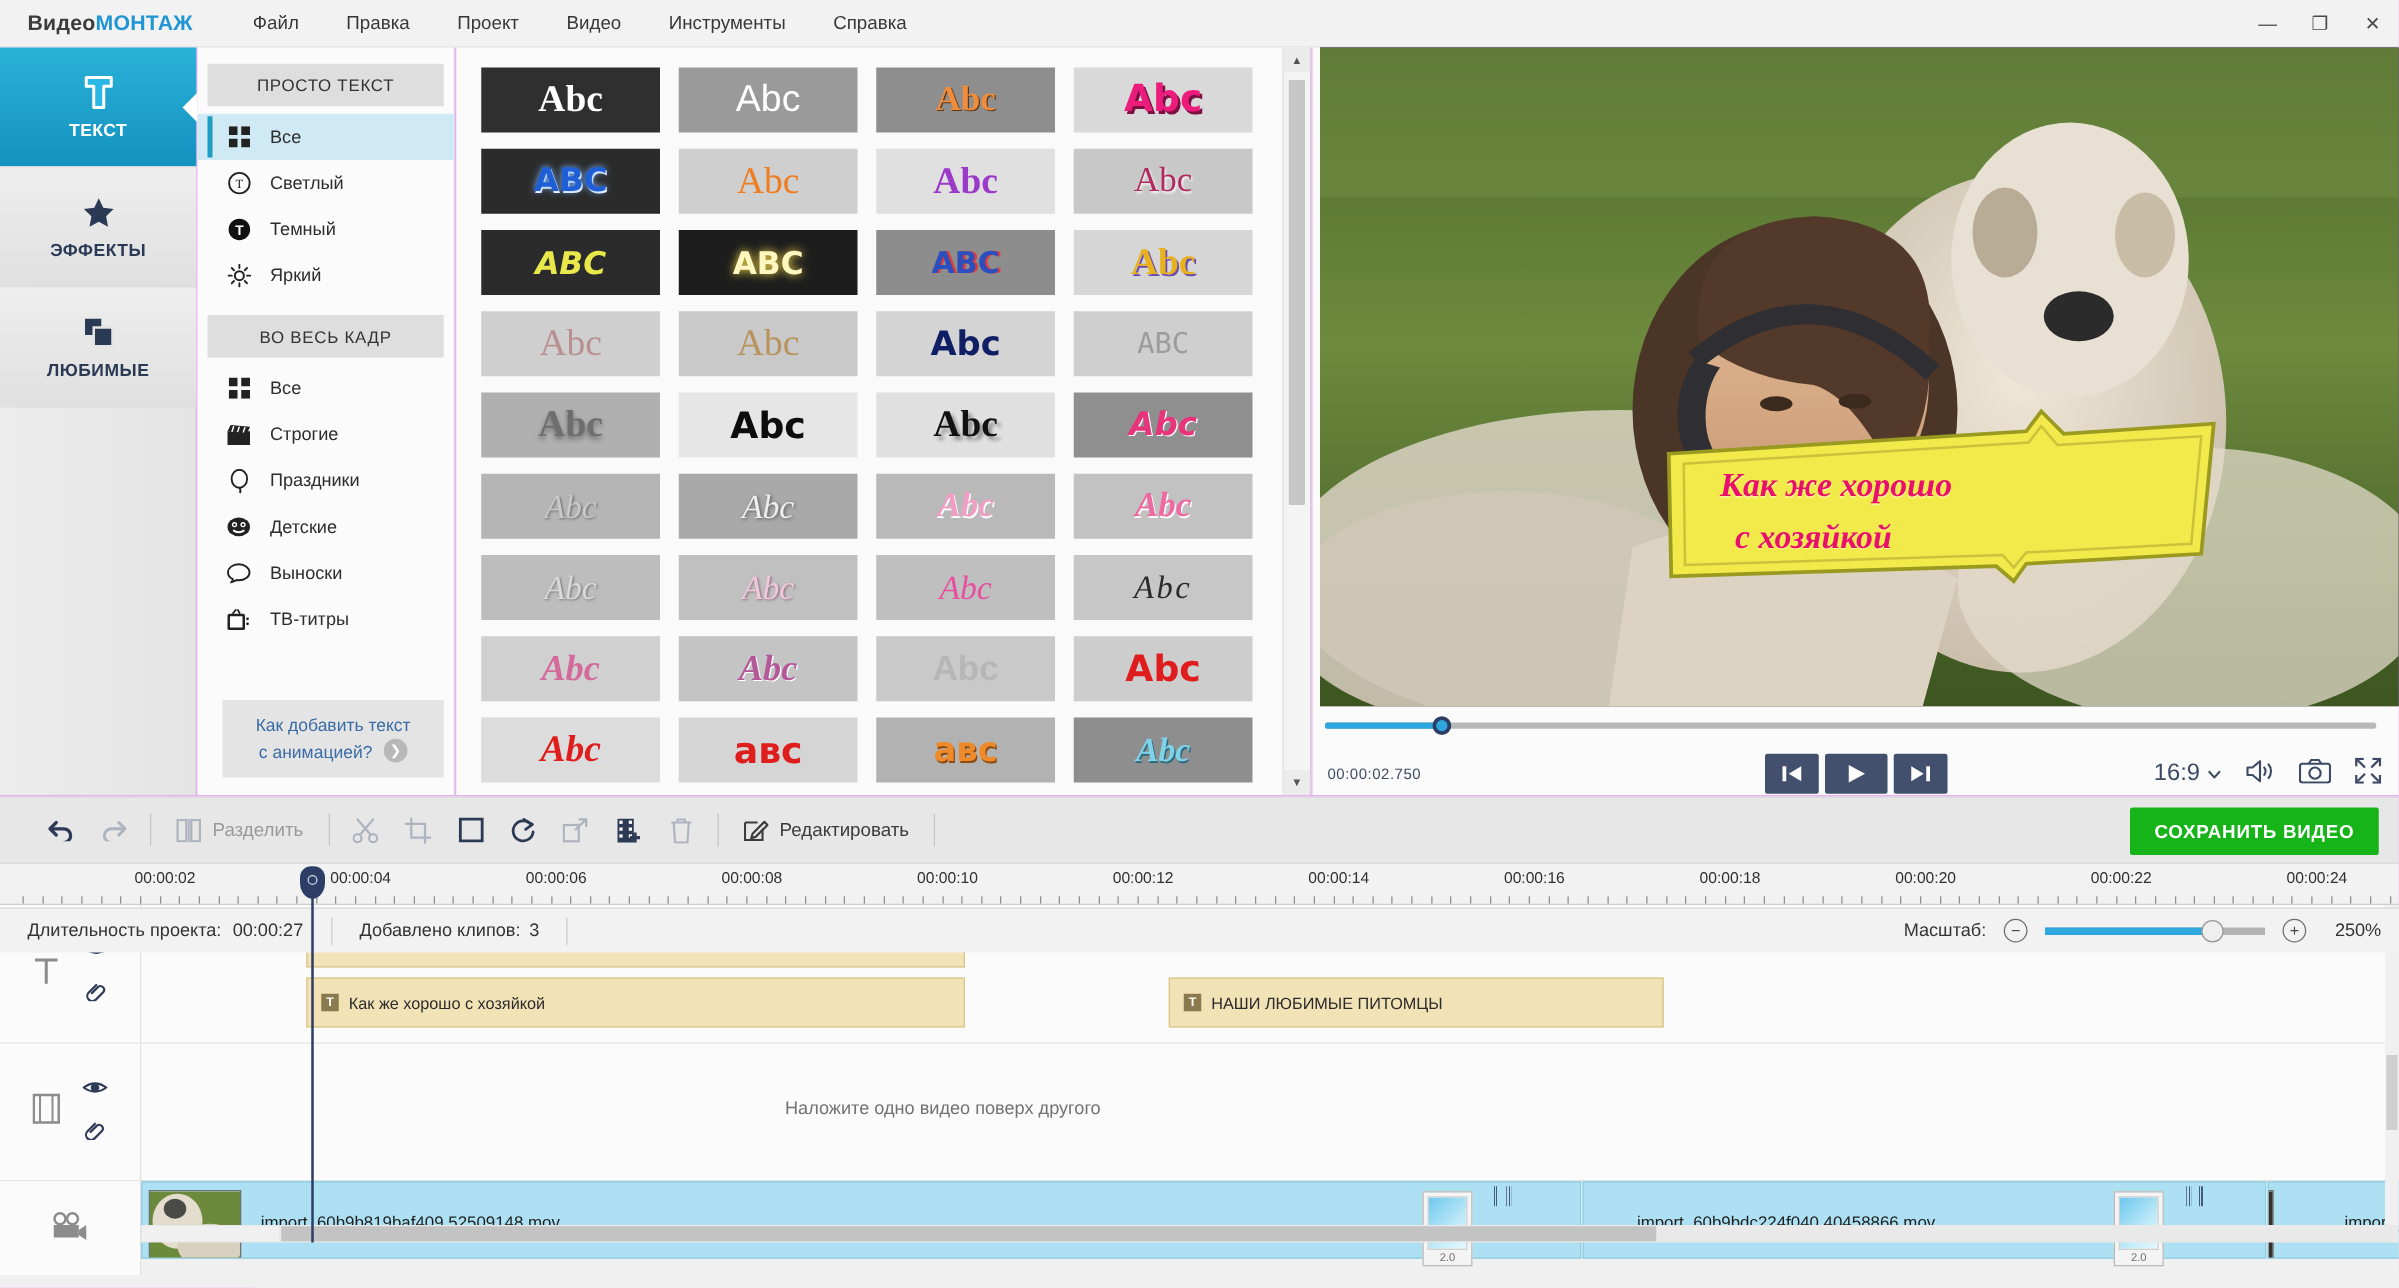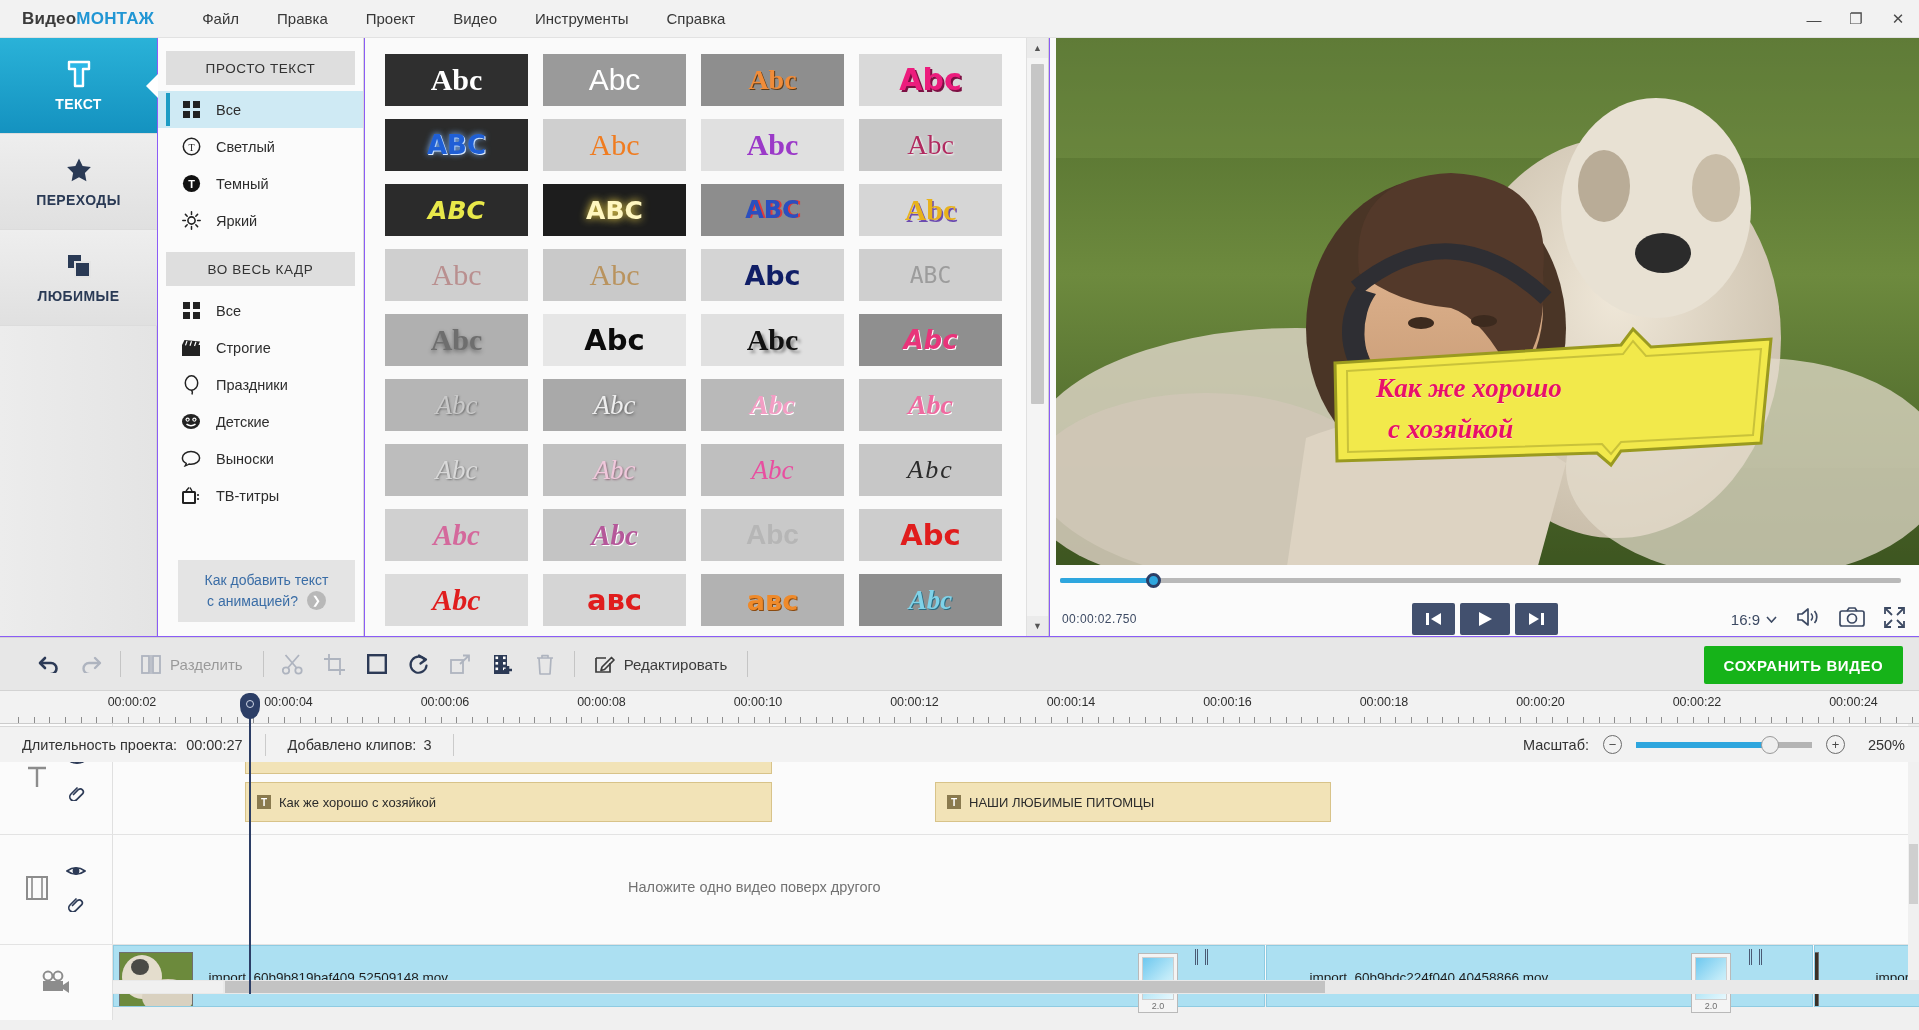--- a/index.html
+++ b/index.html
@@ -4,21 +4,21 @@
 <title>ВидеоМОНТАЖ</title>
 <style>
   * { box-sizing: border-box; margin: 0; padding: 0; }
   html, body {
     width: 1919px; height: 1030px;
     font-family: "Liberation Sans", sans-serif;
     background: #f0f0f0;
     overflow: hidden;
     -webkit-font-smoothing: antialiased;
   }
-  .app { position: relative; width: 1919px; height: 762px; background: #8b5cf6; }
+  .app { position: relative; width: 1919px; height: 762px; background: #f0abfc; }
 
   
   .titlebar {
     position: absolute; left: 0; top: 0; width: 1919px; height: 38px;
     background: #f2f2f2; display: flex; align-items: center;
     border-bottom: 1px solid #e2e2e2;
   }
   .brand { font-size: 17px; font-weight: bold; margin-left: 22px; letter-spacing: .2px; }
   .brand .b1 { color: #3b3b3b; }
   .brand .b2 { color: #2196d4; }
@@ -120,21 +120,21 @@
   .seek-track { position: absolute; left: 0; right: 0; top: 6px; height: 5px; background: #b9b9b9; border-radius: 2px; }
   .seek-fill { position: absolute; left: 0; top: 6px; height: 5px; width: 10.9%; background: #2ea6de; border-radius: 2px; }
   .seek-knob { position: absolute; left: 10.2%; top: 1px; width: 15px; height: 15px; border-radius: 50%; background: #2ea6de; border: 3px solid #2c3e66; cursor: pointer; }
 
   .ctrlrow { position: absolute; left: 0; right: 0; top: 558px; height: 46px; display: flex; align-items: center; }
   .timecode { position: absolute; left: 12px; font-size: 12px; color: #3d4a63; letter-spacing: .4px; }
   .transport { position: absolute; left: 50%; transform: translateX(-50%); display: flex; gap: 5px; }
   .tbtn { width: 43px; height: 32px; background: #42506e; display: flex; align-items: center; justify-content: center; cursor: pointer; border-radius: 2px; }
   .tbtn.play { width: 50px; }
   .rightctrls { position: absolute; right: 14px; display: flex; align-items: center; gap: 19px; color: #3d4a63; }
-  .ratio { font-size: 15px; display: flex; align-items: center; gap: 6px; cursor: pointer; }
+  .ratio { font-size: 19px; display: flex; align-items: center; gap: 6px; cursor: pointer; }
 
   
   .edtoolbar {
     position: absolute; left: 0; top: 637px; width: 1919px; height: 54px;
     background: #e7e7e7; border-top: 1px solid #d3d3d3; border-bottom: 1px solid #d3d3d3;
     display: flex; align-items: center;
   }
   .tb-icon { width: 42px; height: 40px; display: flex; align-items: center; justify-content: center; cursor: pointer; }
   .tb-icon.disabled { opacity: .45; cursor: default; }
   .tb-text { display: flex; align-items: center; gap: 9px; padding: 0 12px; height: 40px; cursor: pointer; font-size: 15px; color: #3c3c3c; }
@@ -230,21 +230,21 @@
       </div>
       <div class="vt-label">ТЕКСТ</div>
     </div>
 
     <div class="vtab">
       <div class="vt-icon">
         <svg width="26" height="26" viewBox="0 0 26 26">
             <path d="M13 1.5 l3.6 7.6 8.3 1-6 5.9 1.5 8.3L13 20.3 5.6 24.3 7.1 16 1.1 10.1l8.3-1z" fill="#2a3a55"></path>
           </svg>
       </div>
-      <div class="vt-label">ПЕРЕХОДЫ</div>
+      <div class="vt-label">ЭФФЕКТЫ</div>
     </div>
 
     <div class="vtab">
       <div class="vt-icon">
         <svg width="26" height="26" viewBox="0 0 26 26">
             <rect x="2" y="2" width="13" height="13" fill="#2a3a55"></rect>
             <rect x="9" y="9" width="15" height="15" fill="#2a3a55" stroke="#e4e4e4" stroke-width="2"></rect>
           </svg>
       </div>
       <div class="vt-label">ЛЮБИМЫЕ</div>

